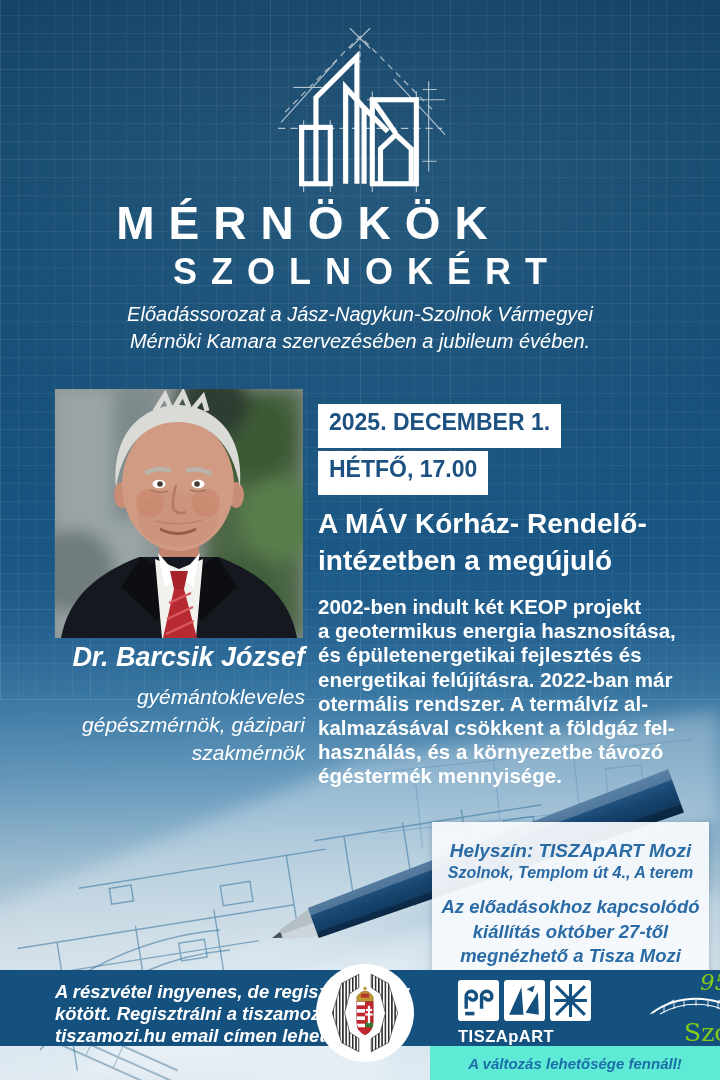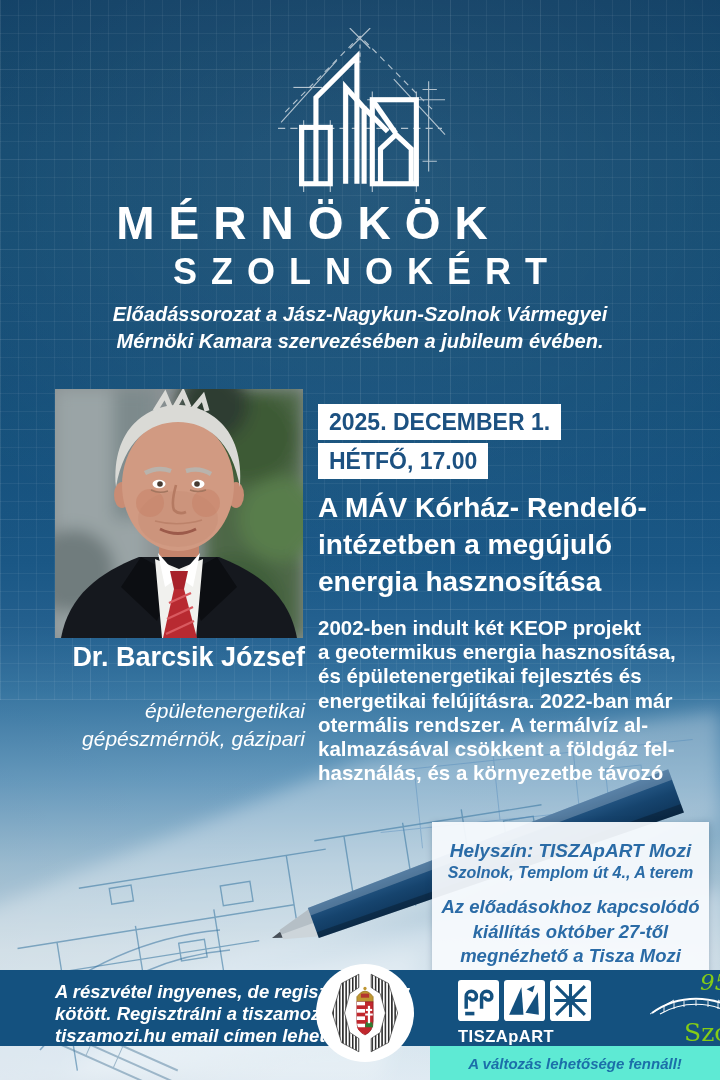--- a/index.html
+++ b/index.html
@@ -23,30 +23,30 @@
       repeating-linear-gradient(90deg, rgba(255,255,255,.08) 0 1px, transparent 1px 90px);
   }
   .bp{position:absolute;left:0;top:620px;width:720px;height:460px;}
   
   .logo{position:absolute;left:272px;top:28px;width:176px;height:166px;}
   .brand-title{position:absolute;left:0;top:196px;width:604px;margin:0;text-align:center;
     color:#fff;font-size:46px;font-weight:bold;letter-spacing:14px;text-indent:14px;}
   .brand-sub{position:absolute;left:0;top:251px;width:720px;margin:0;text-align:center;
     color:#fff;font-size:36px;font-weight:bold;letter-spacing:14px;text-indent:14px;}
   .series{position:absolute;left:0;top:301px;width:720px;text-align:center;
-    color:#fff;font-style:italic;font-weight:bold;font-size:20px;line-height:27px;}
+    color:#fff;font-style:italic;font-weight:normal;font-size:20px;line-height:27px;}
   
   .photo{position:absolute;left:55px;top:389px;width:248px;height:249px;overflow:hidden;}
   .speaker{position:absolute;left:18px;top:642px;width:287px;text-align:right;color:#fff;}
-  .sp-name{font-size:27px;font-weight:bold;margin-bottom:24px;}
+  .sp-name{font-size:27px;font-weight:bold;font-style:italic;margin-bottom:10px;}
   .sp-qual{font-size:21px;font-style:italic;line-height:28px;}
   
   .eventcol{position:absolute;left:318px;top:404px;width:392px;}
   .badge{display:table;background:#fff;color:#1c5181;font-weight:bold;font-size:23px;
-    padding:5px 11px 4px 11px;margin-bottom:3px;}
+    padding:5px 11px 12px 11px;margin-bottom:3px;}
   .ev-title{margin:10px 0 16px 0;color:#fff;font-size:28px;font-weight:800;line-height:37px;}
   .ev-desc{margin-top:11px;color:#fff;font-size:20.5px;font-weight:600;line-height:24.2px;}
   
   .venue{position:absolute;left:432px;top:822px;width:277px;height:170px;
     background:rgba(246,250,253,.94);box-shadow:0 1px 6px rgba(20,50,80,.25);
     text-align:center;color:#2a6ba6;font-style:italic;padding-top:18px;box-sizing:border-box;}
   .venue-name{font-size:19px;font-weight:bold;}
   .venue-addr{font-size:16px;font-weight:600;margin-top:2px;}
   .venue-exh{margin-top:13px;font-size:18.5px;font-weight:bold;line-height:24.5px;}
   
@@ -211,40 +211,41 @@
       <path d="M96,101 q8,4 17,1 M135,101 q8,3 16,0" stroke="#a3765f" stroke-width="1.6" fill="none"></path>
 
       <path d="M121,96 q-5,18 -2,25 q5,5 12,2" stroke="#b57a62" stroke-width="2.6" fill="none"></path>
       <path d="M105,140 q18,9 36,0" stroke="#9c5a4a" stroke-width="3" fill="none"></path>
       <path d="M100,132 q23,6 47,-1" stroke="#b57a62" stroke-width="1.6" fill="none" opacity="0.7"></path>
     </svg>
   </div>
 
   <div class="speaker">
     <div class="sp-name">Dr. Barcsik József</div>
-    <div class="sp-qual">épületenergetikai</div>
+    <div class="sp-qual">gyémántokleveles</div>
     <div class="sp-qual">gépészmérnök, gázipari</div>
+    <div class="sp-qual">szakmérnök</div>
   </div>
 
   <div class="eventcol">
     <div class="badge">2025. DECEMBER 1.</div>
     <div class="badge">HÉTFŐ, 17.00</div>
     <h3 class="ev-title">
       <div>A MÁV Kórház- Rendelő-</div>
       <div>intézetben a megújuló</div>
-      <div>energia hasznosítása</div>
     </h3>
     <div class="ev-desc">
       <div>2002-ben indult két KEOP projekt</div>
       <div>a geotermikus energia hasznosítása,</div>
       <div>és épületenergetikai fejlesztés és</div>
       <div>energetikai felújításra. 2022-ban már</div>
       <div>otermális rendszer. A termálvíz al-</div>
       <div>kalmazásával csökkent a földgáz fel-</div>
       <div>használás, és a környezetbe távozó</div>
+      <div>égéstermék mennyisége.</div>
     </div>
   </div>
 
   <div class="venue">
     <div class="venue-name">Helyszín: TISZApART Mozi</div>
     <div class="venue-addr">Szolnok, Templom út 4., A terem</div>
     <div class="venue-exh">
       <div>Az előadásokhoz kapcsolódó</div>
       <div>kiállítás október 27-től</div>
       <div>megnézhető a Tisza Mozi</div>

